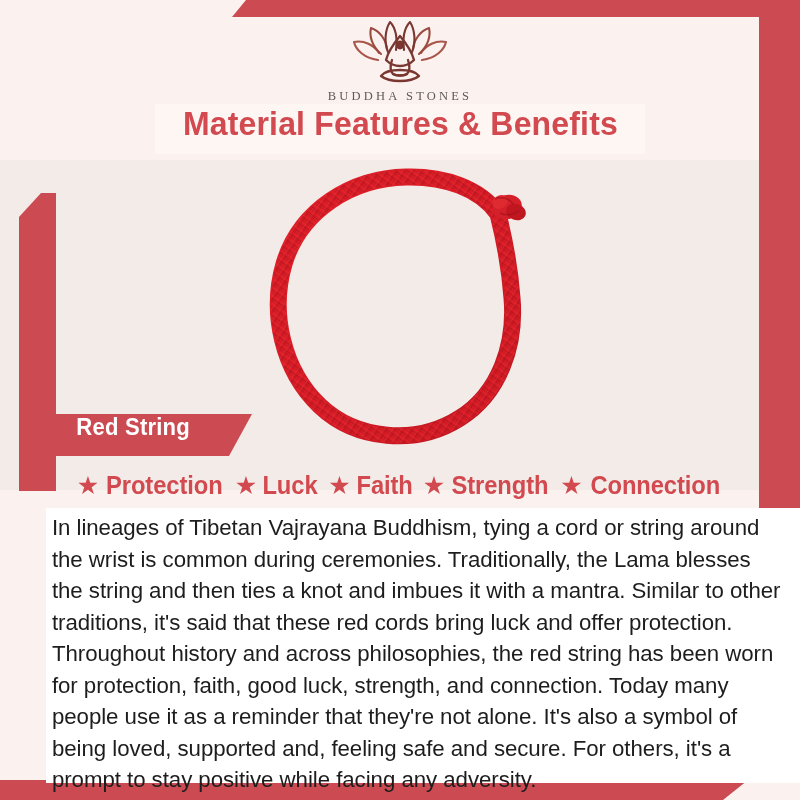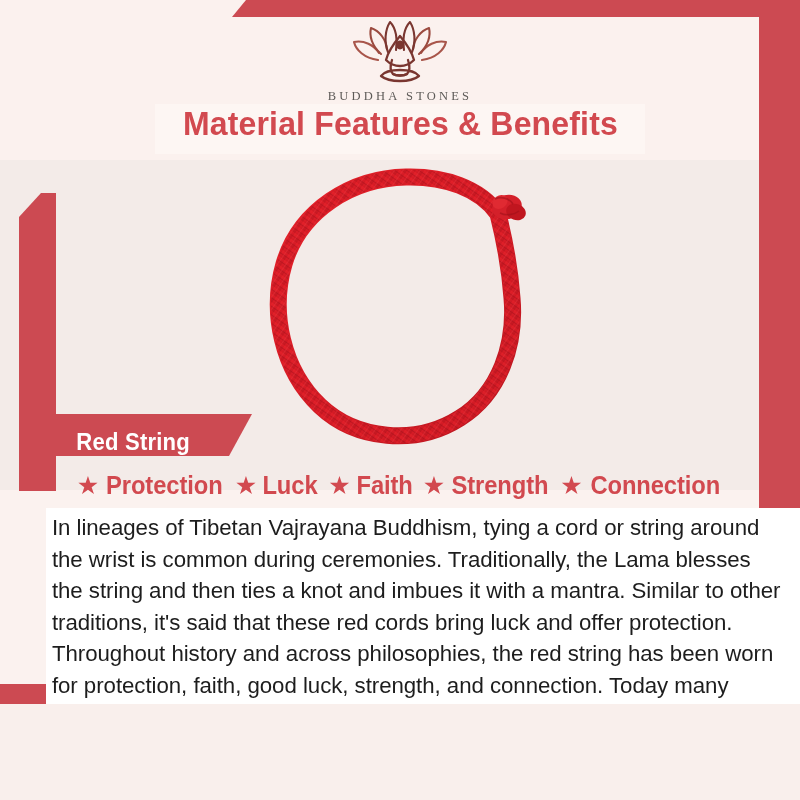--- a/index.html
+++ b/index.html
@@ -10,21 +10,21 @@
     width: 800px;
     height: 800px;
     overflow: hidden;
     font-family: "Liberation Sans", sans-serif;
     background: #f9efec;
   }
 
   #page {
     position: relative;
     width: 800px;
-    height: 704px;
+    height: 800px;
     background: #f9efec;
     overflow: hidden;
   }
 
   
   .band-upper {
     position: absolute;
     left: 0; top: 0; width: 800px; height: 160px;
     background: #fbf1ee;
   }
@@ -115,21 +115,21 @@
   }
 
   
   .ribbon {
     position: absolute;
     left: 19px; top: 414px;
     width: 233px; height: 42px;
     background: #cc4a52;
     clip-path: polygon(0 0, 233px 0, 210px 42px, 0 42px);
     display: flex;
-    align-items: flex-end;
+    align-items: flex-start;
   }
   .ribbon-text {
     margin-left: 55px;
     color: #ffffff;
     font-family: "Liberation Sans Narrow", "Liberation Sans", sans-serif;
     font-size: 23px;
     font-weight: bold;
     letter-spacing: 0.2px;
     transform: scaleX(0.96);
     white-space: nowrap;

